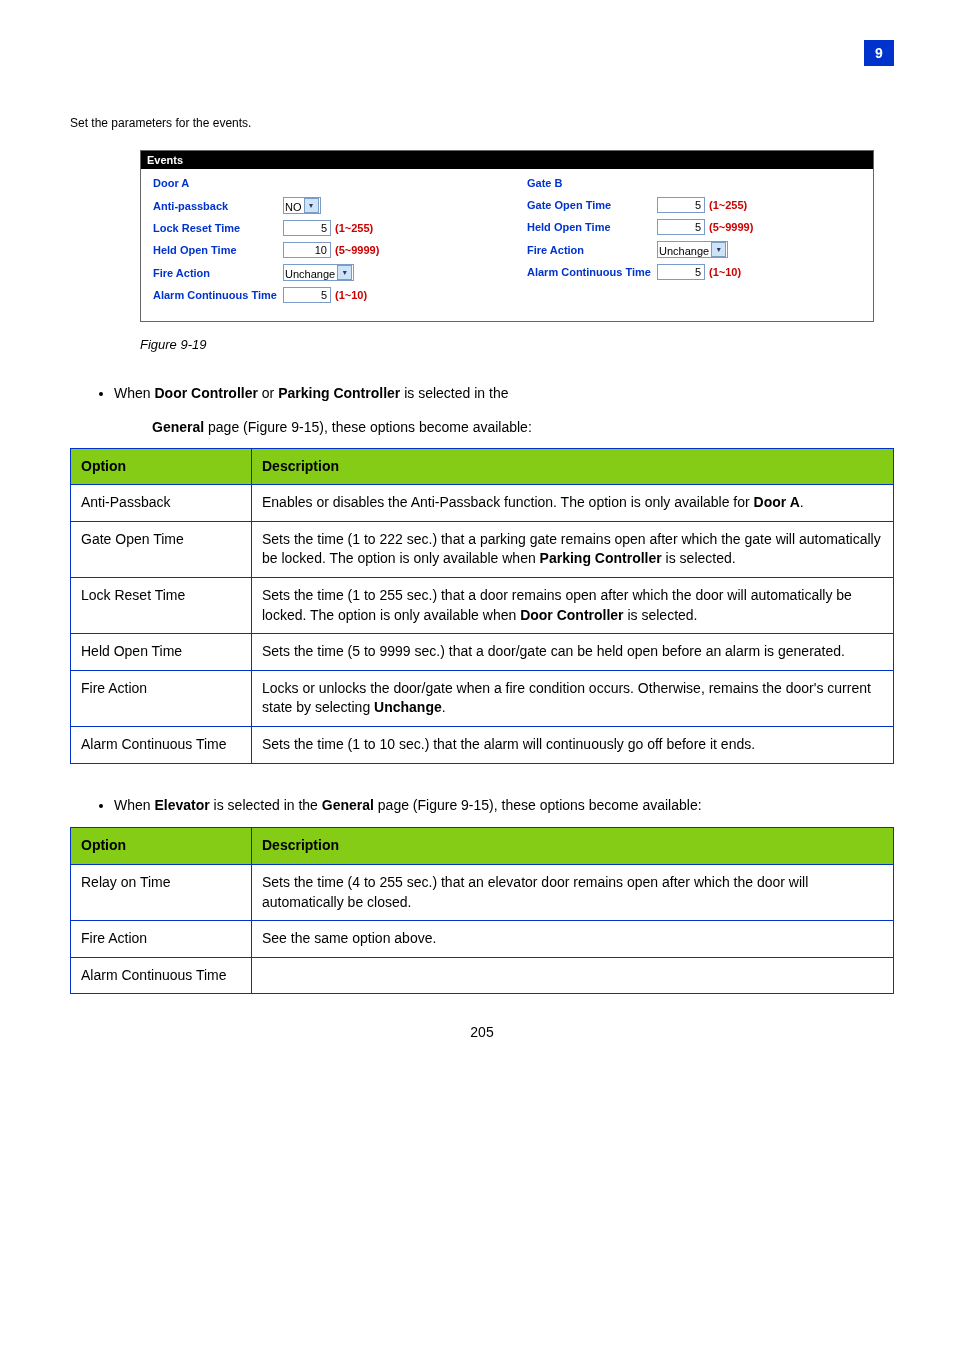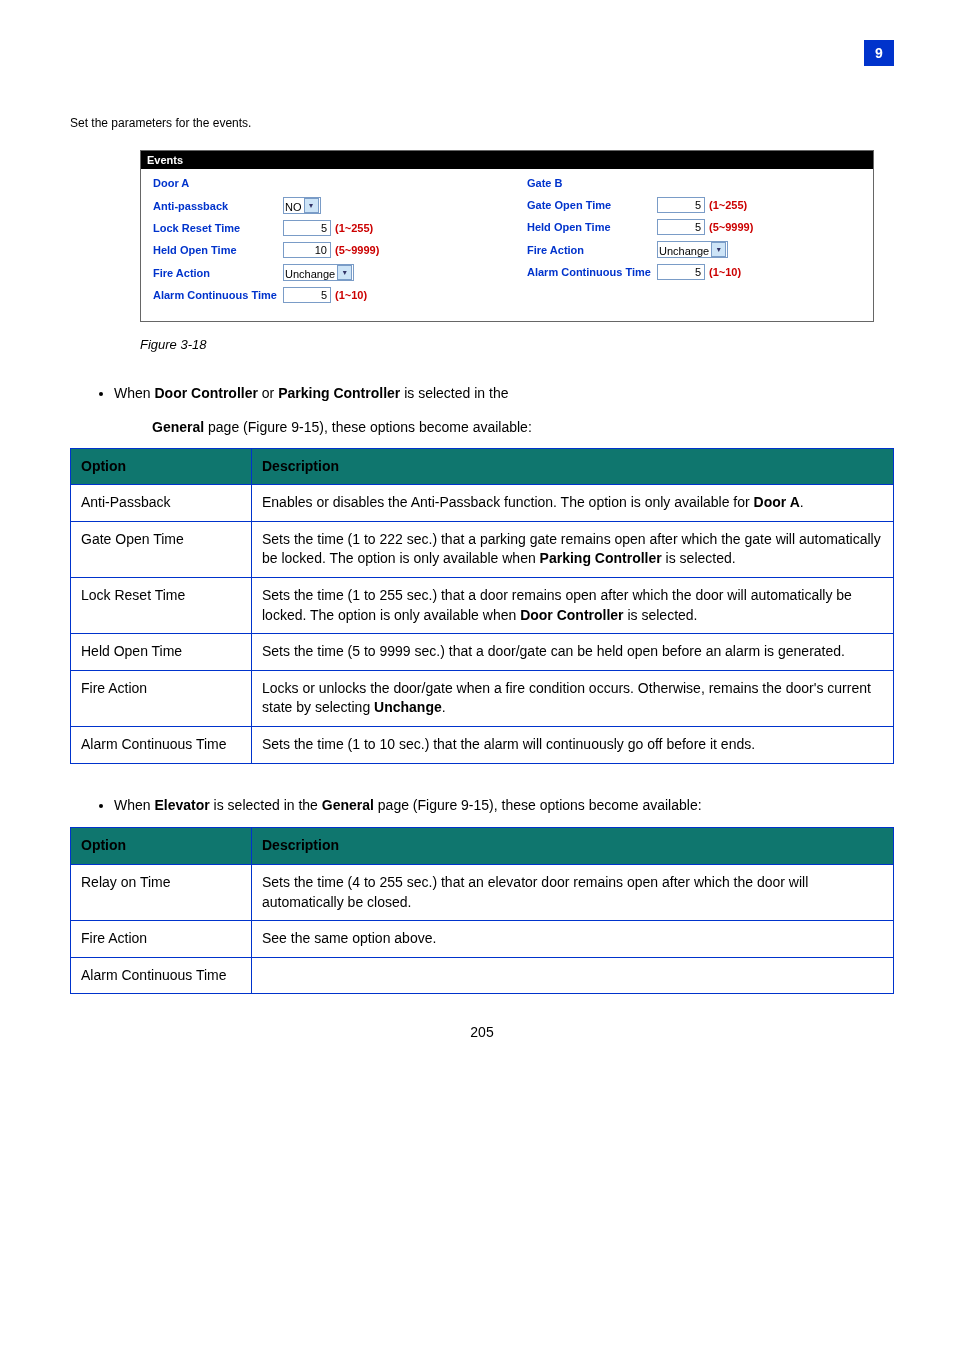--- a/index.html
+++ b/index.html
@@ -125,21 +125,21 @@
   }
   table.desc th, table.desc td {
     border: 1px solid #0033cc;
     padding: 8px 10px;
     text-align: left;
     vertical-align: top;
     font-size: 14px;
     line-height: 1.4;
   }
   table.desc th {
-    background: #0f766e;
+    background: #84cc16;
     font-weight: bold;
   }
   table.desc td:first-child, table.desc th:first-child {
     width: 160px;
   }
   .pagenum {
     text-align: center;
     margin-top: 30px;
     font-size: 14px;
   }
@@ -210,21 +210,21 @@
       </div>
       <div class="row">
         <span class="row-label">Alarm Continuous Time</span>
         <input class="inp" value="5" style="">
         <span class="range">(1~10)</span>
       </div>
     </div>
   </div>
 </div>
 
-<p class="fig-caption">Figure 3-18</p>
+<p class="fig-caption">Figure 9-19</p>
 
 <ul class="main">
   <li>
     <span>When </span><b>Door Controller</b><span> or </span><b>Parking Controller</b><span> is selected in the </span>
   </li>
 </ul>
 <div class="afterli"><b>General</b><span> page (Figure 9-15), these options become available:</span></div>
 
 <table class="desc">
   <tbody>

